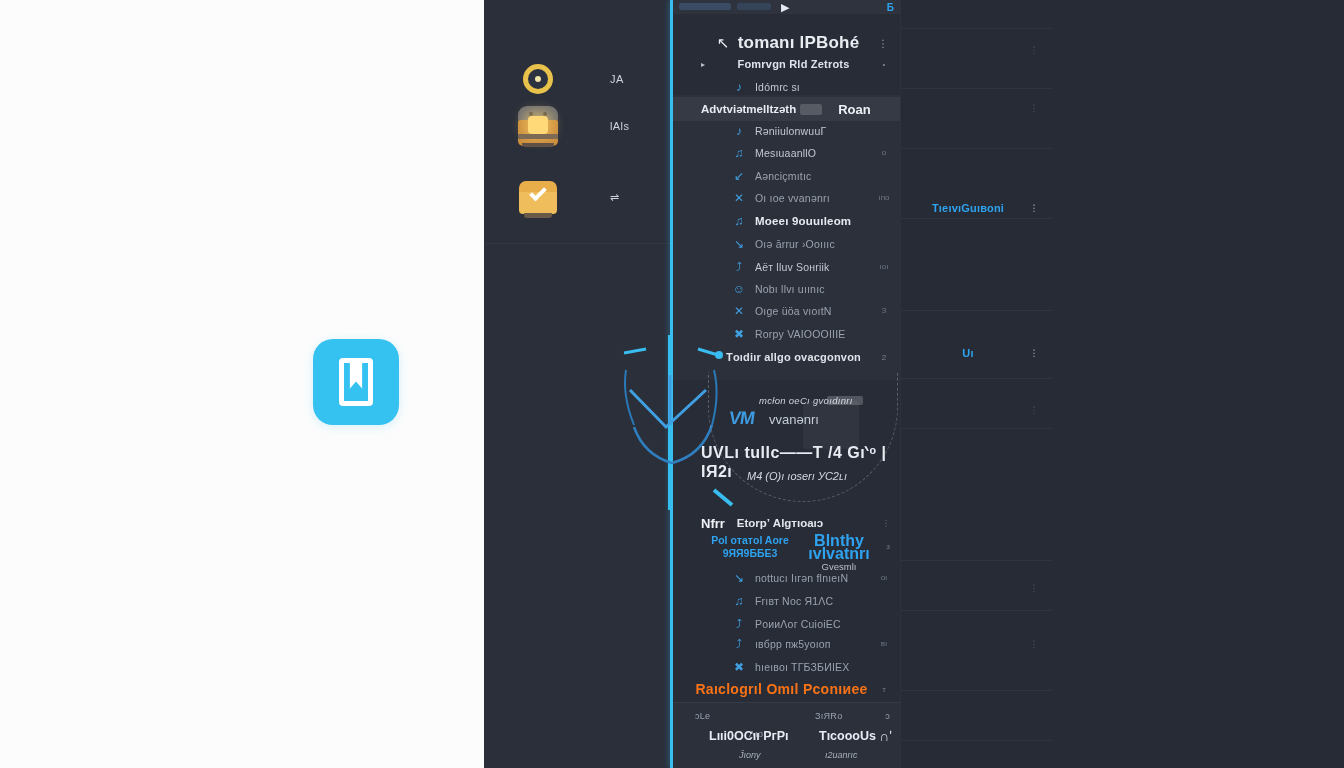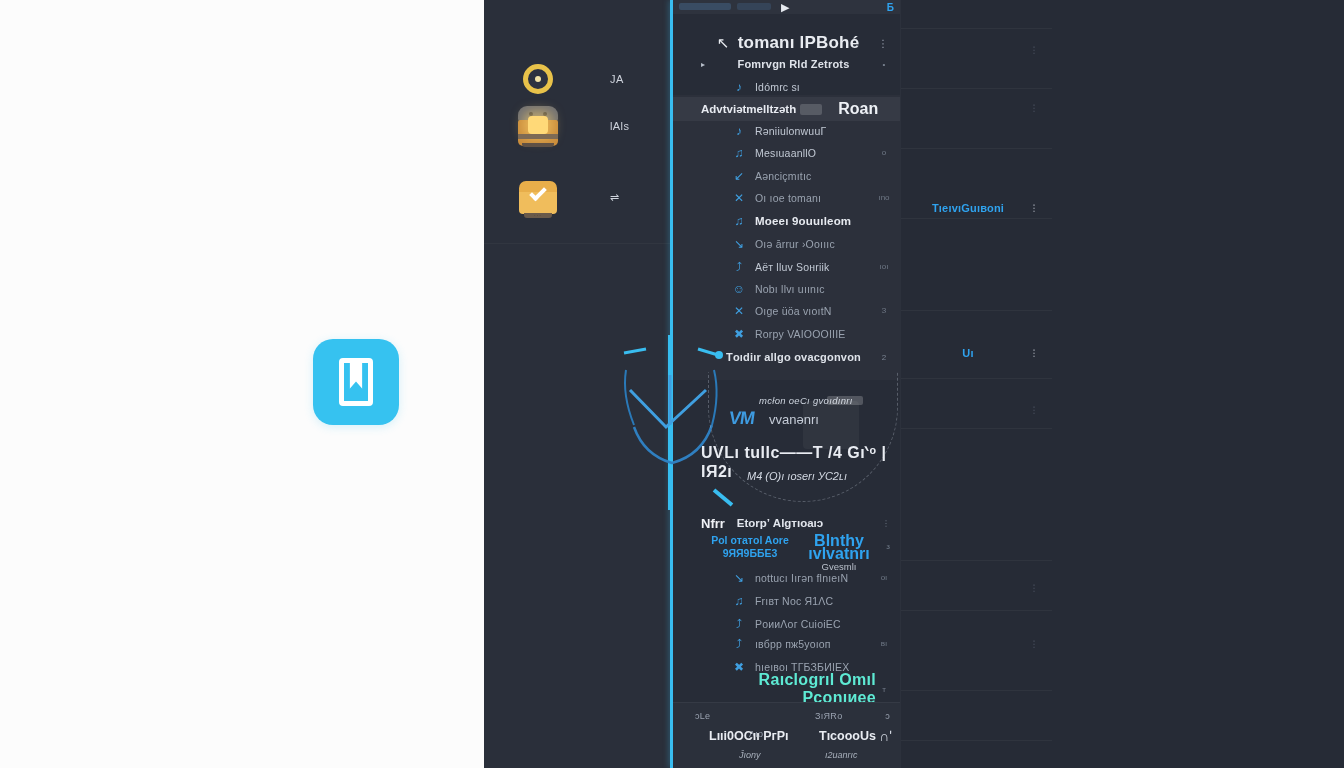--- a/index.html
+++ b/index.html
@@ -335,21 +335,21 @@
     color: #e8ebf1; font-size: 11.5px; font-weight: 600;
   }
   .overlay-hd .chip {
     width: 22px; height: 11px;
     margin-left: 4px;
     background: rgba(255,255,255,0.17);
     border-radius: 2px;
   }
   .overlay-hd .b {
     margin-left: 16px;
-    color: #eef1f6; font-size: 16px; font-weight: 700;
+    color: #eef1f6; font-size: 13px; font-weight: 700;
   }
 
   
   .anchor-art {
     position: absolute;
     left: 130px; top: 335px;
     width: 130px; height: 175px;
     pointer-events: none;
   }
   .dotted-arc {
@@ -453,22 +453,22 @@
   }
 
   
   .footer-title {
     position: absolute;
     left: 189px; top: 678px;
     width: 227px; height: 22px;
     display: flex; align-items: center;
   }
   .footer-title .t {
-    flex: 1; text-align: right;
-    color: #5eead4; font-size: 16px; font-weight: 700;
+    flex: 1; text-align: center;
+    color: #f97316; font-size: 14px; font-weight: 700;
     letter-spacing: 0.3px;
     margin-left: 14px;
   }
   .footer-title .tail {
     width: 16px; margin-right: 8px;
     color: #737c8a; font-size: 8px; text-align: center;
   }
 
   .footer-bar {
     position: absolute;
@@ -650,21 +650,21 @@
       <div class="txt">MesıuaanllO</div>
       <div class="tail">o</div>
     </div>
     <div class="item-row dim" style="top:164px">
       <div class="ico">↙</div>
       <div class="txt">Aənciçmıtıc</div>
       <div class="tail"></div>
     </div>
     <div class="item-row dim" style="top:186px">
       <div class="ico">✕</div>
-      <div class="txt">Oı ıoe tomanı</div>
+      <div class="txt">Oı ıoe vvanənrı</div>
       <div class="tail">ıno</div>
     </div>
     <div class="item-row strong" style="top:209px">
       <div class="ico">♫</div>
       <div class="txt">Mоeeı 9ouuıleom</div>
       <div class="tail"></div>
     </div>
     <div class="item-row dim" style="top:232px">
       <div class="ico">↘</div>
       <div class="txt">Oıə ārrur ›Ooıııc</div>

